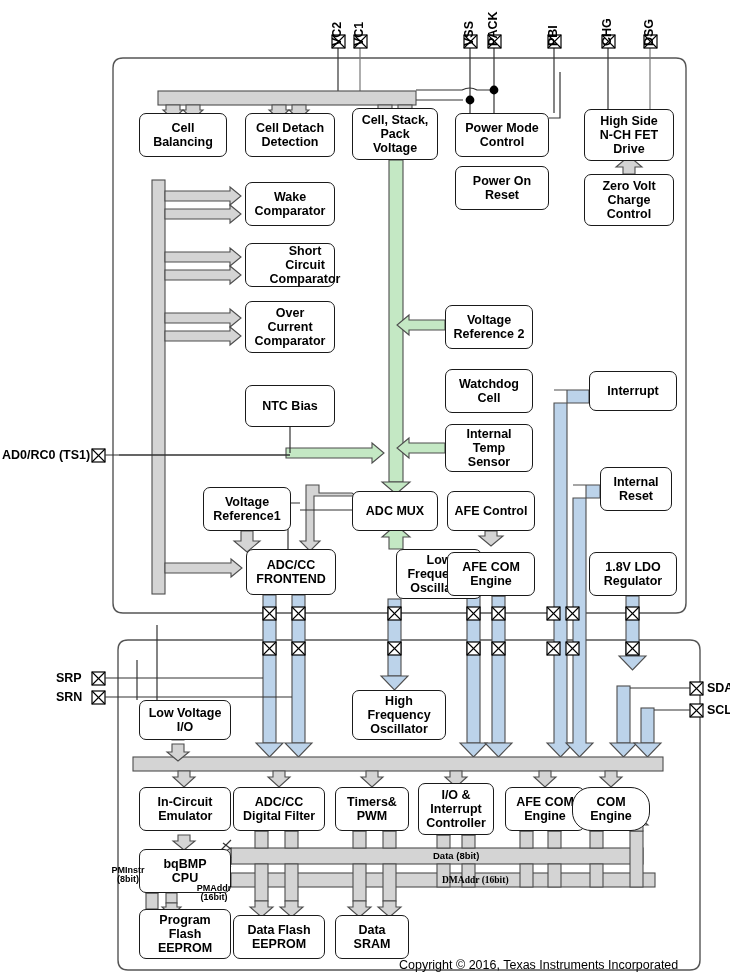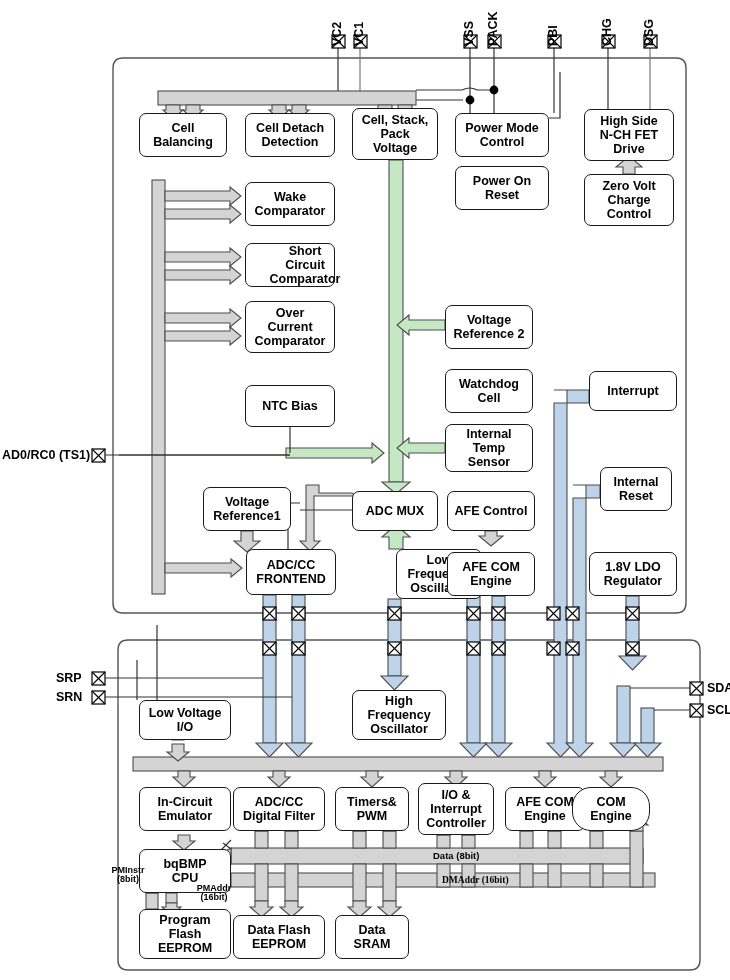--- a/index.html
+++ b/index.html
@@ -563,21 +563,21 @@
           <div>Frequency</div>
           <div>Oscillator</div>
         </div>
       </div>
       <div class="blk" style="left: 139px; top: 700px; width: 92px; height: 40px;">
         <div>
           <div>Low Voltage</div>
           <div>I/O</div>
         </div>
       </div>
-      <div class="blk" style="left: 139px; top: 787px; width: 92px; height: 44px;">
+      <div class="blk" style="left: 139px; top: 787px; width: 92px; height: 44px; text-align: right;">
         <div>
           <div>In-Circuit</div>
           <div>Emulator</div>
         </div>
       </div>
       <div class="blk" style="left: 233px; top: 787px; width: 92px; height: 44px;">
         <div>
           <div>ADC/CC</div>
           <div>Digital Filter</div>
         </div>
@@ -638,14 +638,15 @@
   <div class="buslabel" style="left:442px;top:875px;font-family:Liberation Serif, serif;">DMAddr (16bit)</div>
   <div class="smalllabel" style="left:100px;top:866px;width:56px;" id="pminstr">
       <div>PMInstr</div>
       <div>(8bit)</div>
     </div>
   <div class="smalllabel" style="left:186px;top:884px;width:56px;" id="pmaddr">
       <div>PMAddr</div>
       <div>(16bit)</div>
     </div>
 
+  <div class="copy" style="left:399px;top:958px;">Copyright © 2016, Texas Instruments Incorporated</div>
 
 </div>
 
 </body></html>

